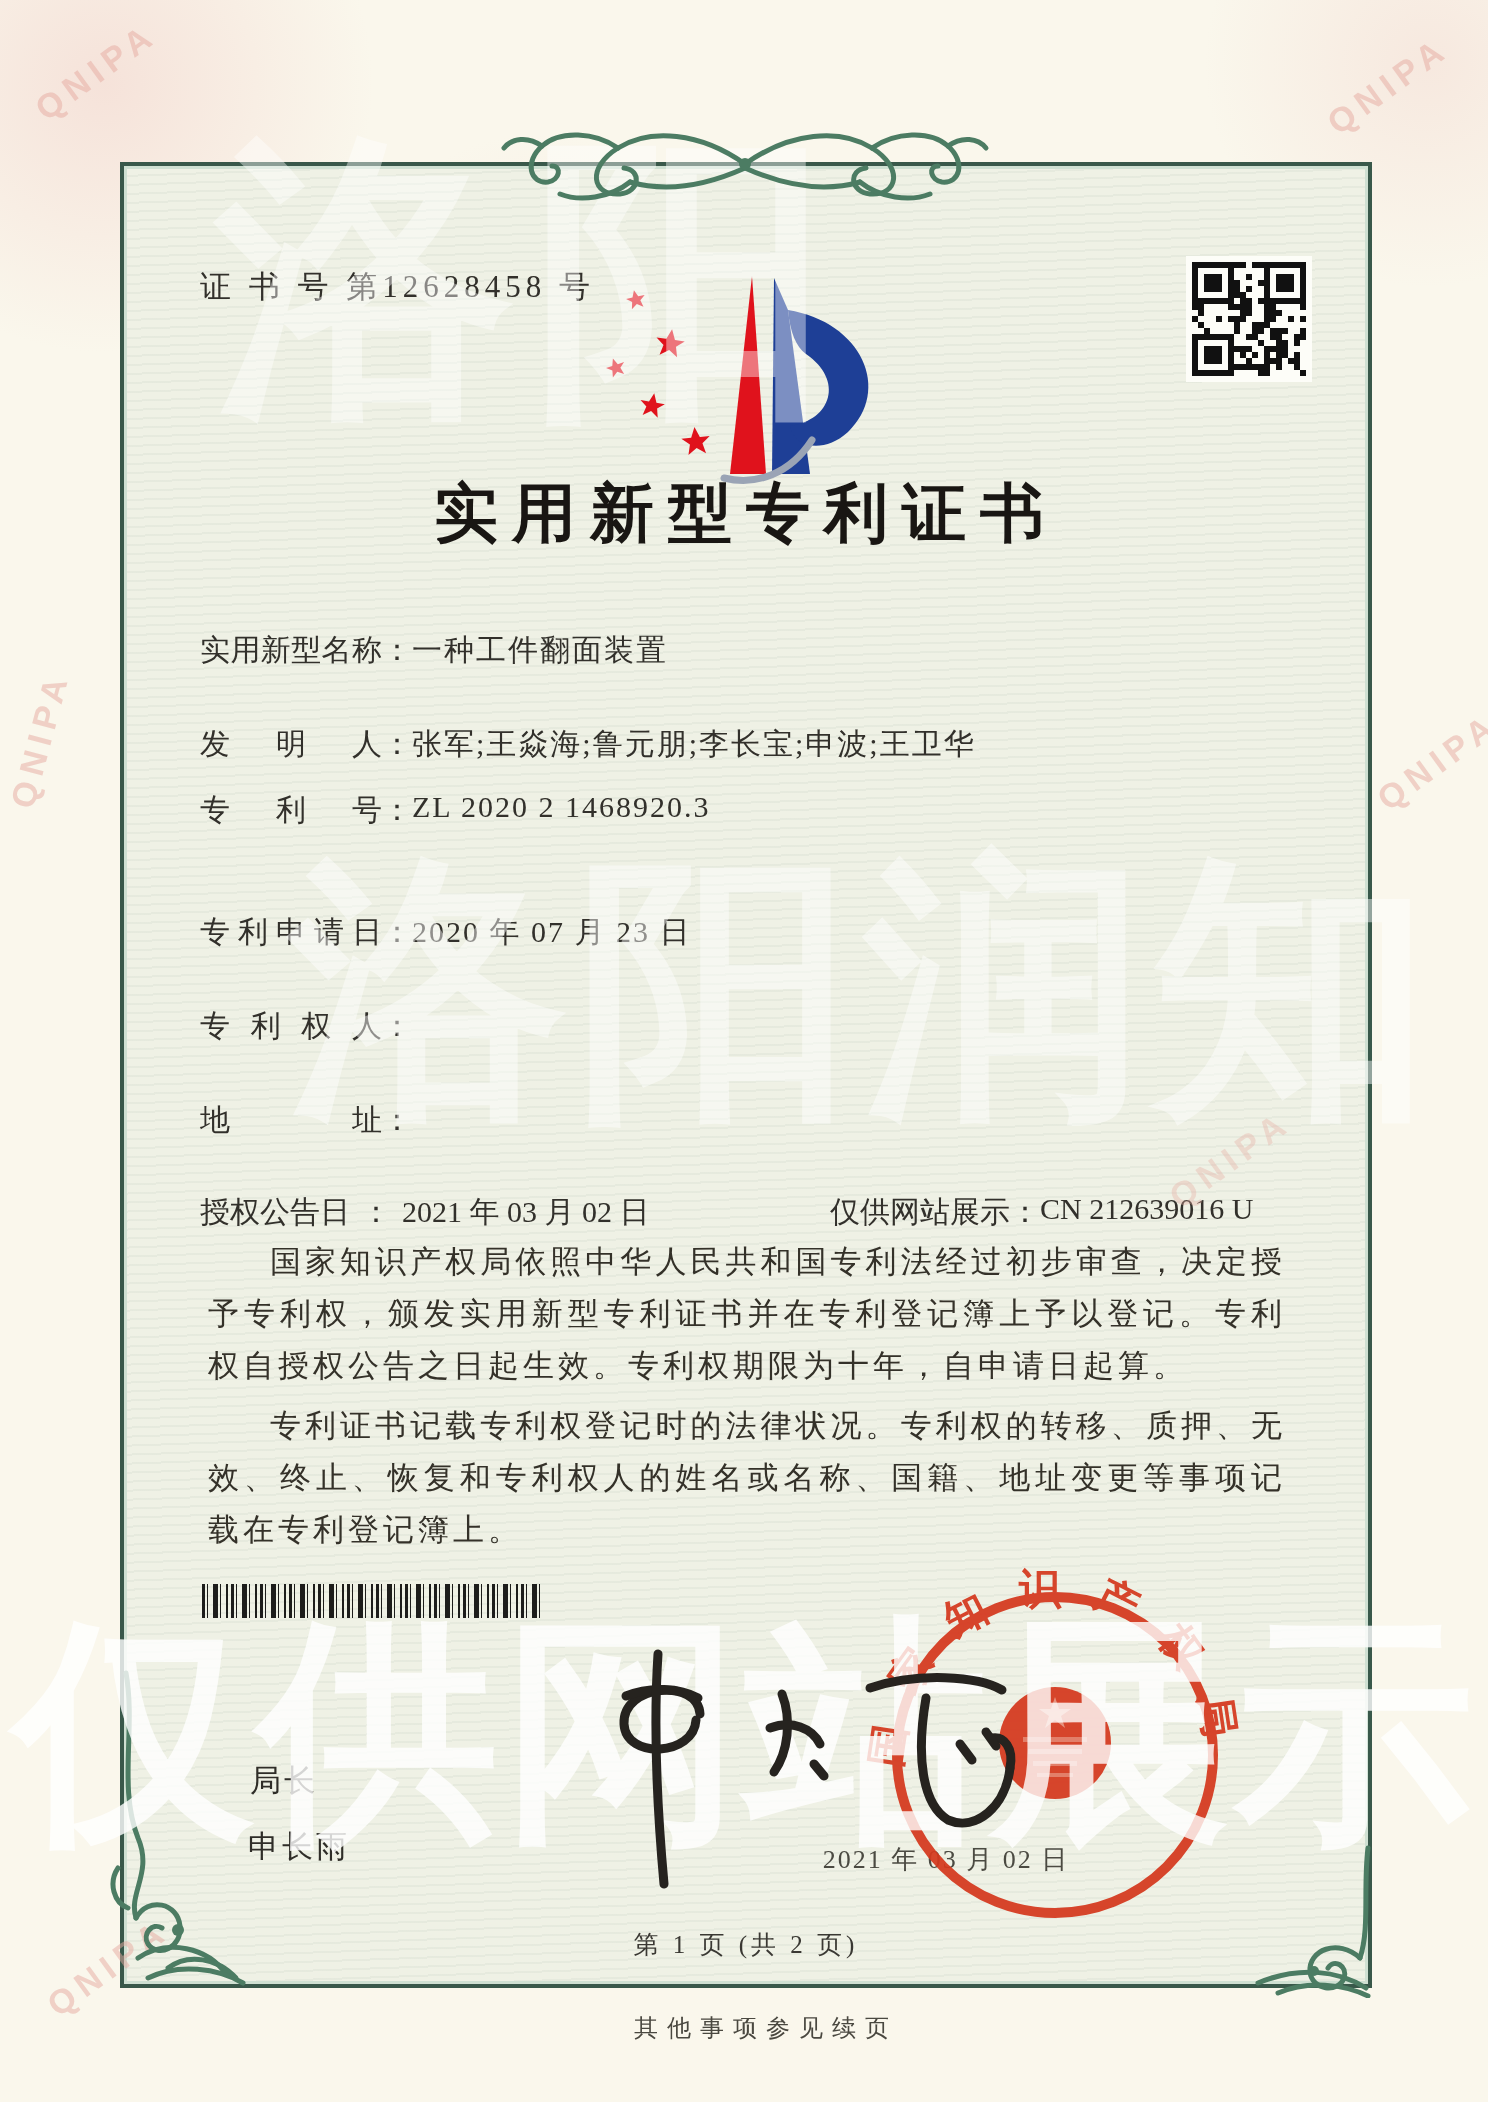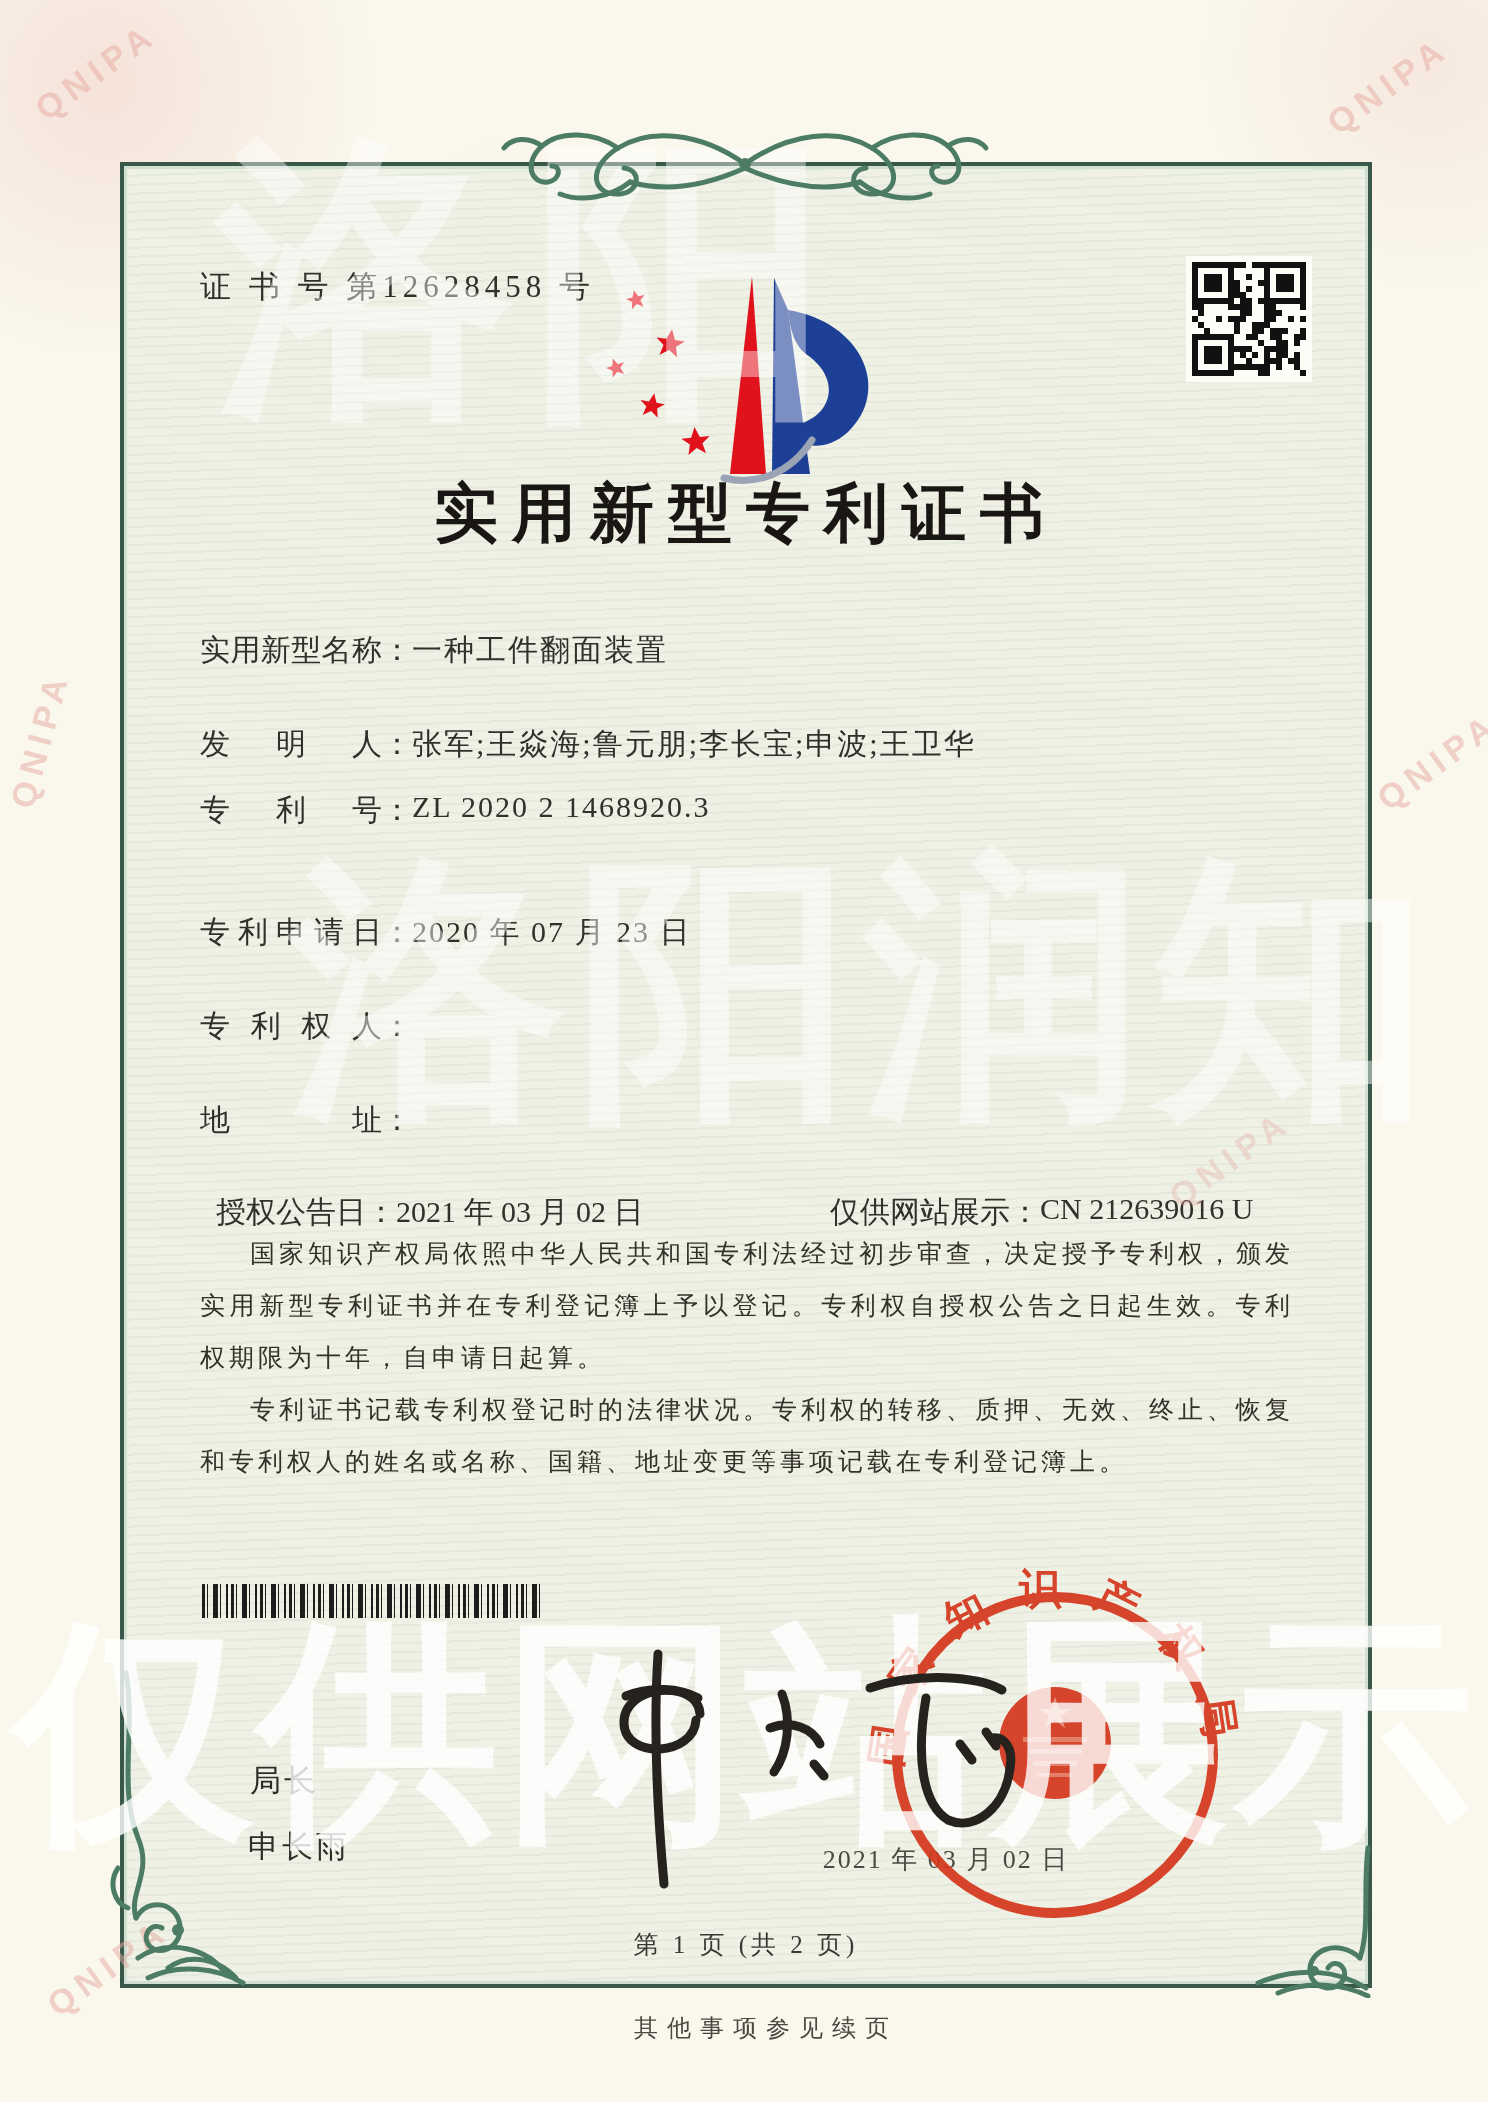--- a/index.html
+++ b/index.html
@@ -25,21 +25,21 @@
   .title{
     position:absolute;left:0;top:304px;width:100%;text-align:center;
     font-size:64px;font-weight:bold;letter-spacing:14px;color:#191613;
   }
   .row{position:absolute;left:76px;display:flex;font-size:30px;color:#32302b;white-space:nowrap;}
   .row .lbl{display:inline-block;width:182px;text-align:justify;text-align-last:justify;}
   .row .colon{display:inline-block;width:30px;}
   .row .val{letter-spacing:2px;}
   .row2{position:absolute;display:flex;font-size:30px;color:#32302b;white-space:nowrap;}
   .paras{position:absolute;left:76px;top:1062px;width:1094px;}
-  .paras p{margin:0;font-size:25px;line-height:52px;letter-spacing:4px;text-align:justify;text-indent:2em;color:#343129;}
+  .paras p{margin:8px;font-size:31px;line-height:52px;letter-spacing:4px;text-align:justify;text-indent:2em;color:#343129;}
   .barcode{
     position:absolute;left:78px;top:1418px;width:342px;height:34px;
     background:repeating-linear-gradient(90deg,
       #1d1d1b 0 3px, transparent 3px 5px,
       #1d1d1b 5px 6px, transparent 6px 11px,
       #1d1d1b 11px 16px, transparent 16px 18px,
       #1d1d1b 18px 19px, transparent 19px 24px,
       #1d1d1b 24px 26px, transparent 26px 29px);
   }
   .signer-role{position:absolute;left:126px;top:1594px;font-size:31px;letter-spacing:3px;color:#2f2d28;}
@@ -239,21 +239,21 @@
   </div>
   <div class="row" style="top:840px;">
     <span class="lbl">专利权人</span>
       <span class="colon">：</span>
   </div>
   <div class="row" style="top:934px;">
     <span class="lbl">地址</span>
       <span class="colon">：</span>
   </div>
 
-  <div class="row2" style="left:92px;top:1026px;">
+  <div class="row2" style="left:76px;top:1026px;gap:11px;">
     <span>授权公告日</span>
       <span class="colon">：</span>
       <span class="val">2021 年 03 月 02 日</span>
   </div>
   <div class="row2" style="left:706px;top:1026px;">
     <span>仅供网站展示</span>
       <span class="colon">：</span>
       <span class="val">CN 212639016 U</span>
   </div>
 

